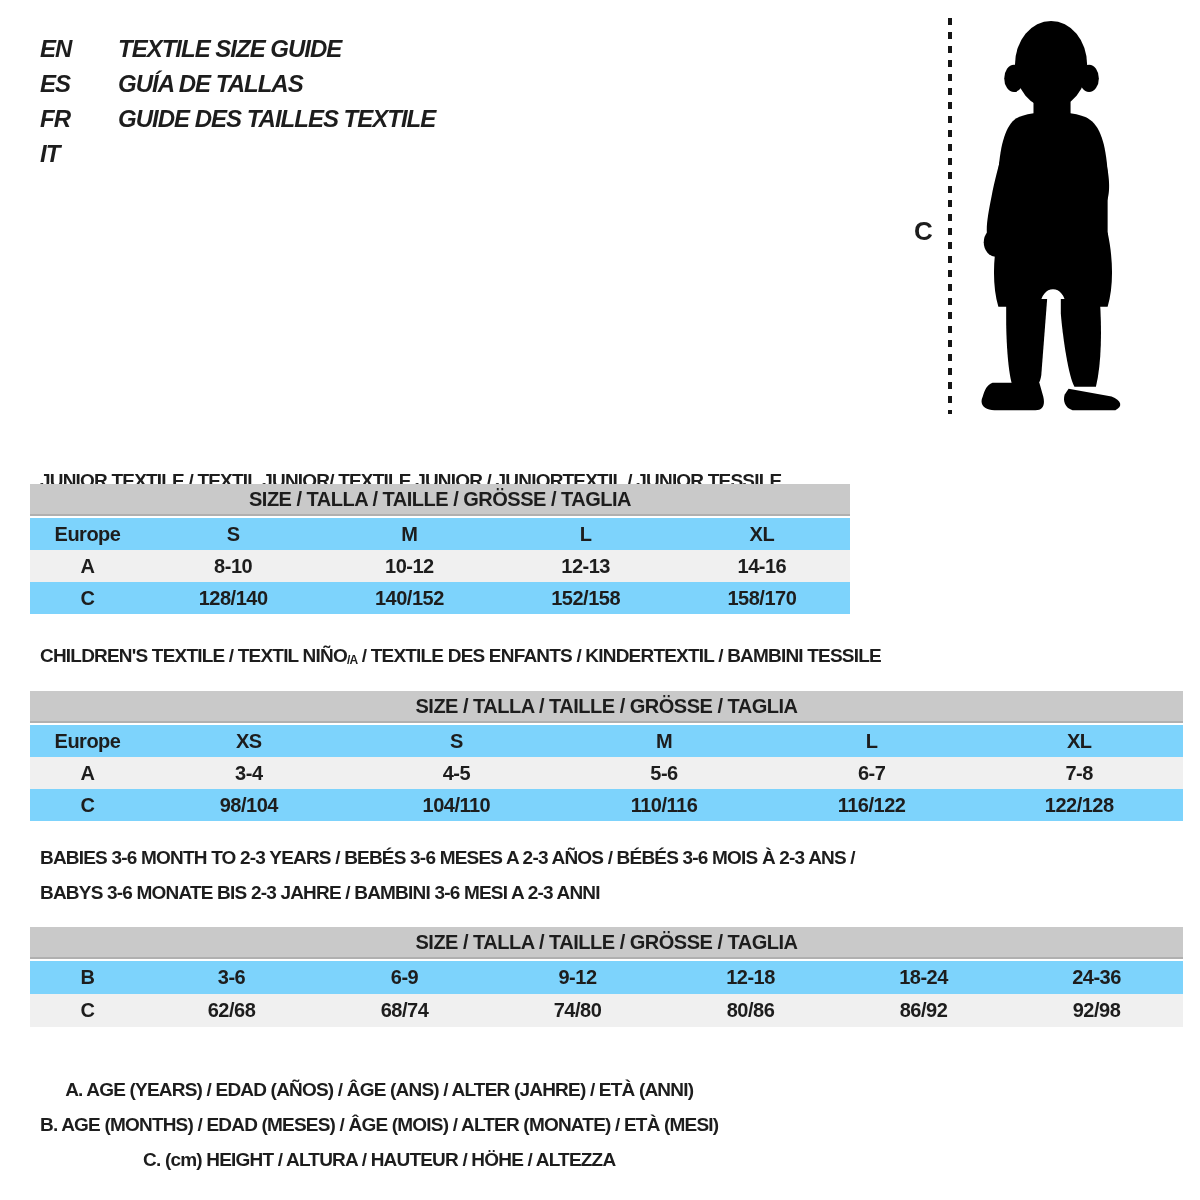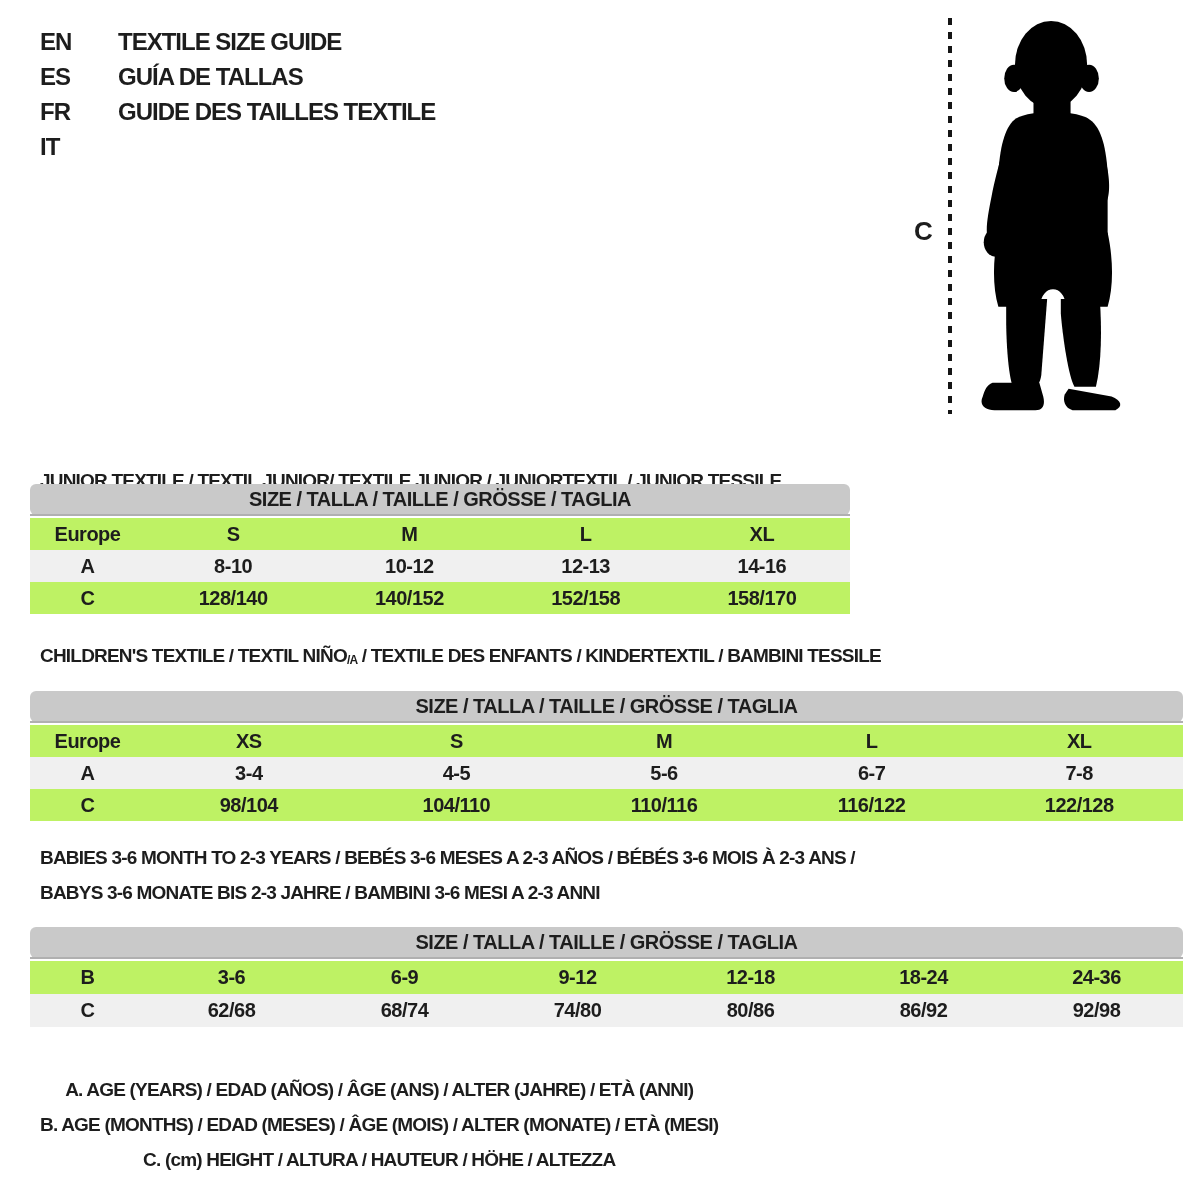--- a/index.html
+++ b/index.html
@@ -6,21 +6,21 @@
   body{
     width:1200px;height:1200px;position:relative;
     background:#ffffff;overflow:hidden;
     font-family:"Liberation Sans",sans-serif;
     color:#1d1d1d;font-weight:bold;
   }
   .abs{position:absolute;}
 
   
   .lang-block{left:40px;top:28px;width:560px;}
-  .lang-row{display:flex;height:35px;align-items:flex-start;}
+  .lang-row{display:flex;height:35px;align-items:flex-end;font-style:italic;}
   .lang-code{width:78px;font-size:24px;letter-spacing:-1px;}
   .lang-label{font-size:24px;letter-spacing:-1px;white-space:nowrap;}
 
   
   .c-label{left:914px;top:216px;font-size:26px;}
   .dash-line{
     left:948px;top:18px;width:4px;height:396px;
     background:repeating-linear-gradient(to bottom,#151515 0 7px,transparent 7px 14px);
   }
   .toddler{left:963px;top:16px;}
@@ -34,24 +34,24 @@
 
   
   table.size-table{border-collapse:collapse;table-layout:fixed;position:absolute;}
   table.size-table td,table.size-table th{
     padding:0;font-size:20px;letter-spacing:-0.5px;font-weight:bold;
     text-align:center;vertical-align:middle;white-space:nowrap;
   }
   td.lbl{text-align:left;padding-left:10px;}
   .hdr-bar th{
     background:#c9c9c9;border-bottom:2px solid #b0b0b0;
-    text-align:left;padding-left:8px;height:30px;font-size:20px;border-radius:6px;
+    text-align:left;padding-left:8px;height:30px;font-size:20px;
   }
   .gap td{height:2px;background:#ffffff;}
-  tr.r{height:32px;background:#bef264;}
+  tr.r{height:32px;background:#7dd3fc;}
   tr.r.alt{background:#f0f0f0;}
   .tbl-junior{left:30px;top:484px;width:820px;}
   .tbl-children{left:30px;top:691px;width:1153px;}
   .tbl-babies{left:30px;top:927px;width:1153px;}
   .tbl-babies tr.r{height:33px;}
 
   
   .legend{left:40px;top:1072px;text-align:center;}
   .legend-line{font-size:19px;letter-spacing:-0.8px;line-height:35px;white-space:nowrap;}
 </style>

